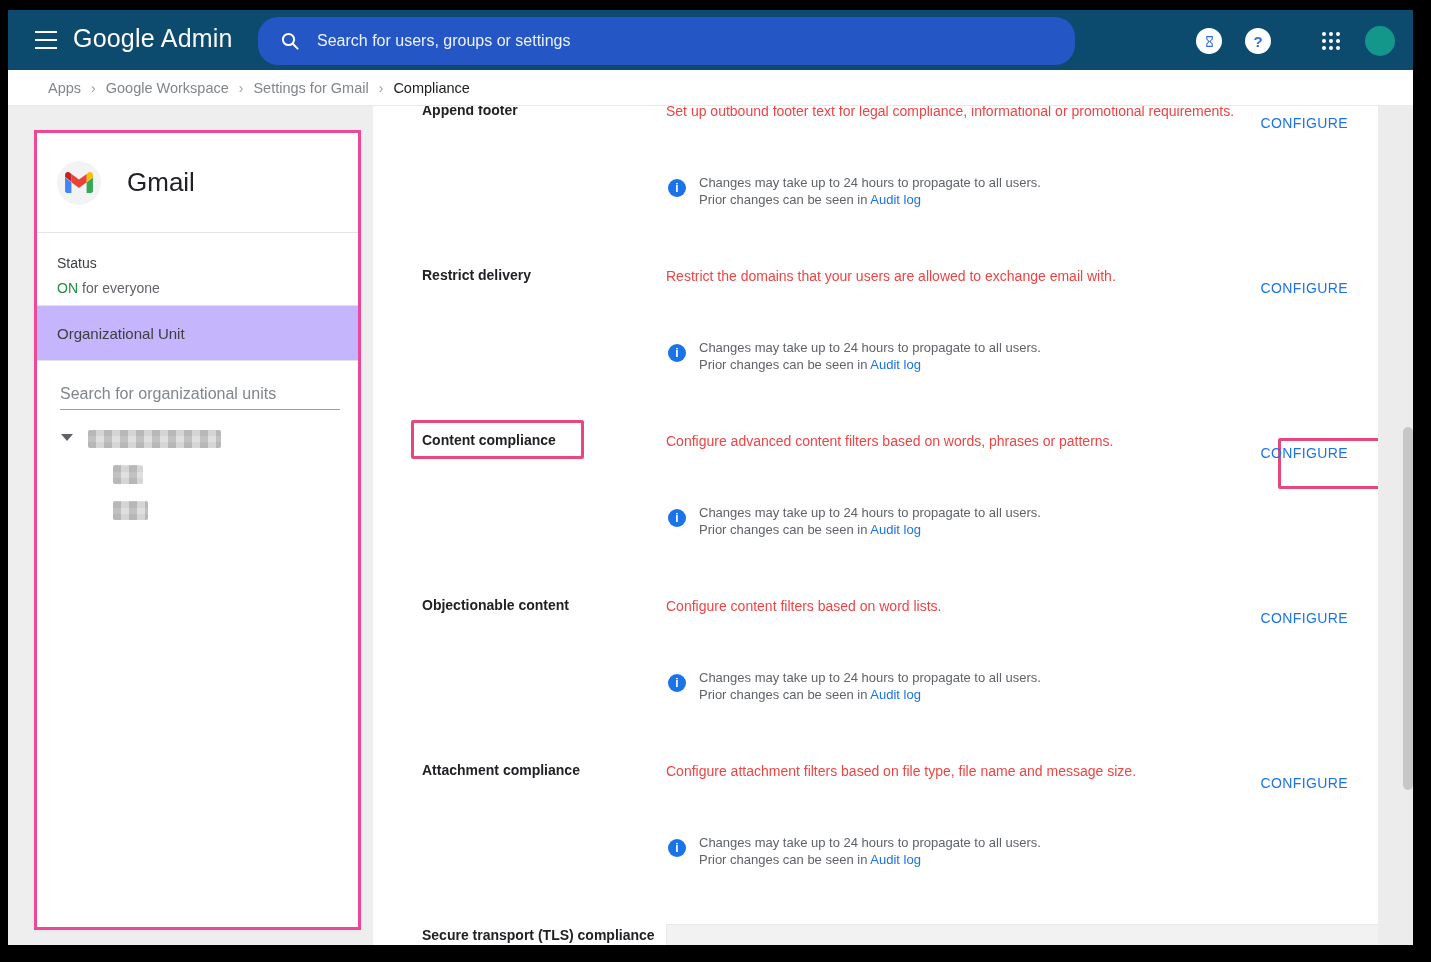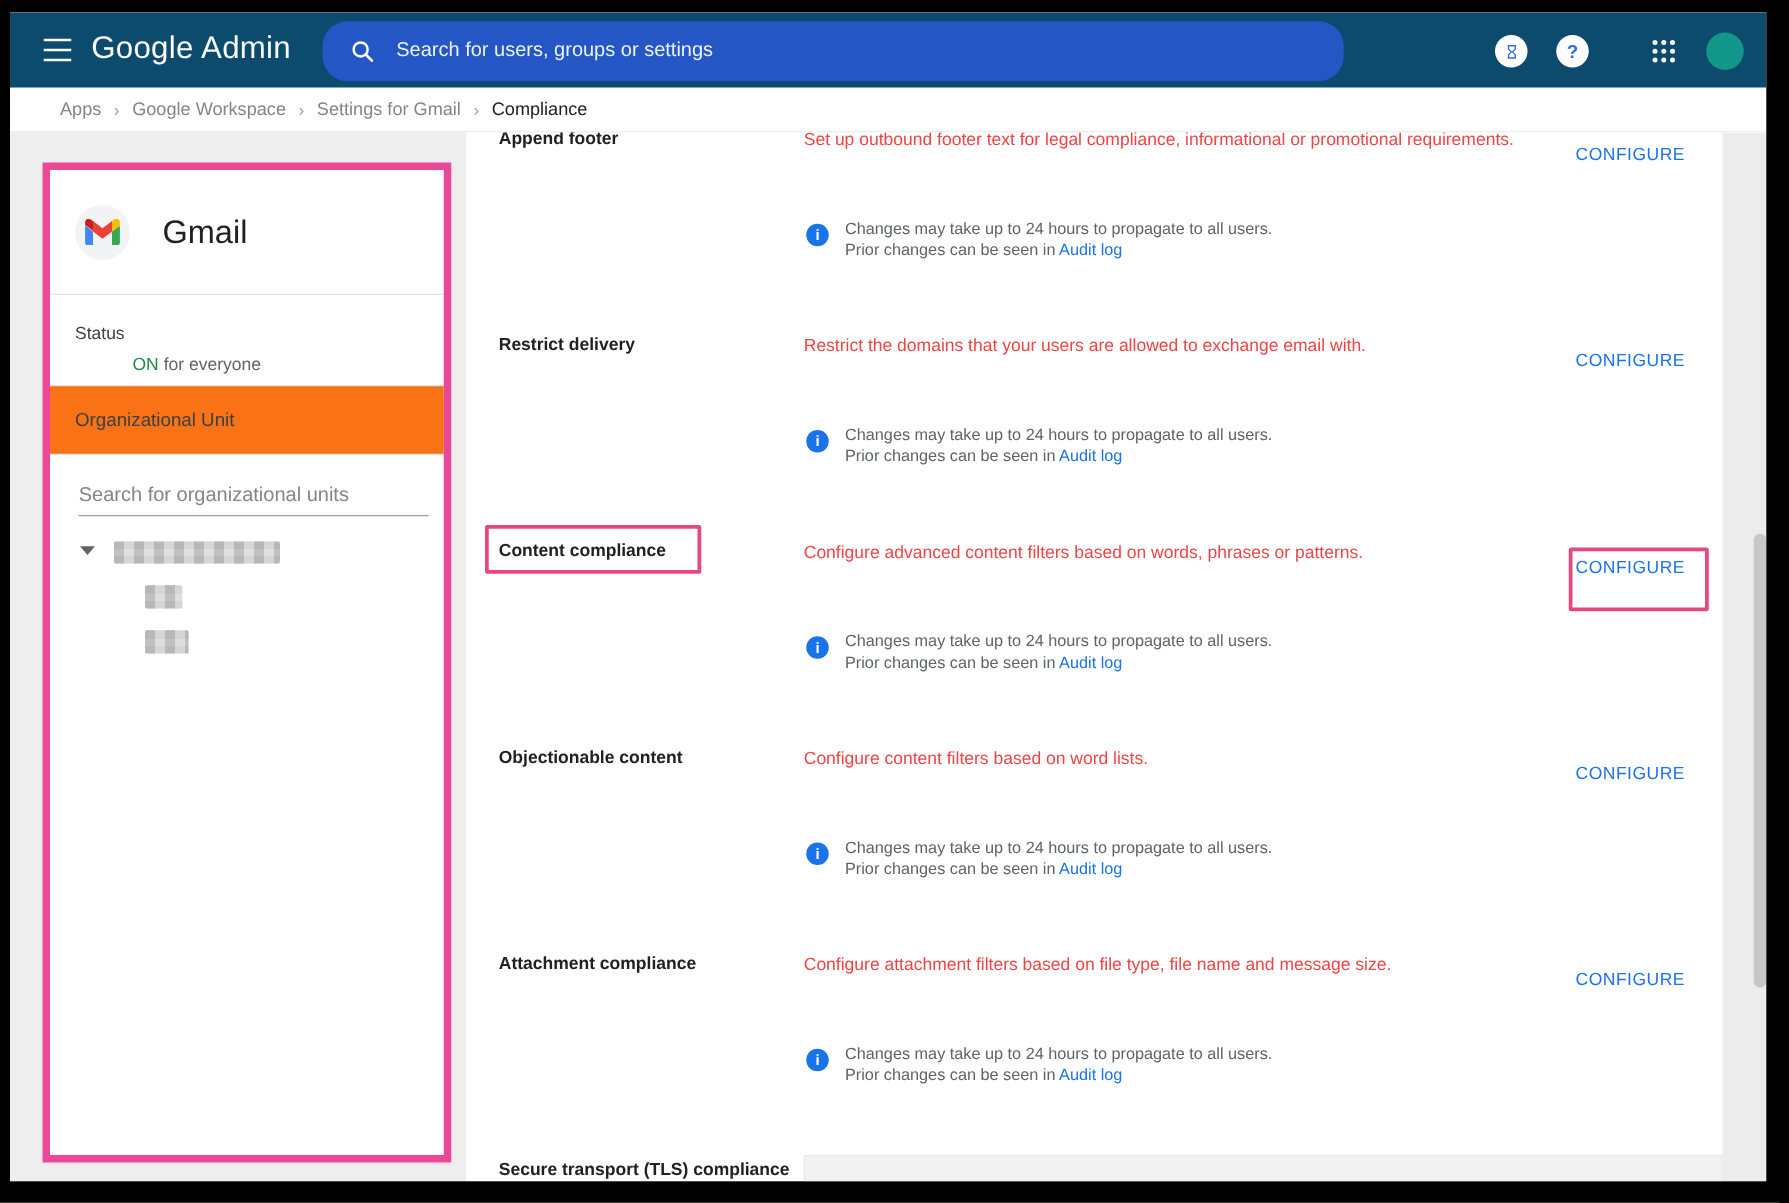--- a/index.html
+++ b/index.html
@@ -27,45 +27,45 @@
   .breadcrumb { height:36px; background:#fff; border-bottom:1px solid #e9e9e9; display:flex; align-items:center; padding-left:40px; font-size:14.5px; }
   .crumb { color:#80868b; cursor:pointer; }
   .crumb-sep { color:#9aa0a6; margin:0 10px; font-size:14px; }
   .crumb-current { color:#202124; }
 
   
   .bodywrap { display:flex; height:839px; }
 
   
   .left-panel { position:relative; width:365px; background:#eeeeee; flex:none; }
-  .ou-card { position:absolute; left:26px; top:24px; width:327px; height:800px; background:#fff; border:6px solid #ec4899; box-shadow:0 1px 3px rgba(0,0,0,.06); }
+  .ou-card { position:absolute; left:26px; top:24px; width:327px; height:800px; background:#fff; border:3px solid #ec4899; box-shadow:0 1px 3px rgba(0,0,0,.06); }
   .card-head { display:flex; align-items:center; height:100px; padding-left:20px; border-bottom:1px solid #e4e4e4; }
   .gmail-badge { width:44px; height:44px; border-radius:50%; background:#f1f3f4; display:flex; align-items:center; justify-content:center; flex:none; }
   .service-title { margin-left:26px; font-size:26px; color:#202124; }
   .status-block { padding:22px 20px 0 20px; height:72px; }
   .status-label { font-size:14px; color:#3c4043; }
-  .status-value { margin-top:9px; font-size:14px;margin-left:46px; }
+  .status-value { margin-top:9px; font-size:14px; }
   .status-on { color:#1e8e3e; }
   .status-rest { color:#5f6368; margin-left:4px; }
-  .ou-band { height:56px; background:#f97316; border-top:1px solid #e2e2e2; border-bottom:1px solid #e2e2e2; display:flex; align-items:center; padding-left:20px; font-size:15px; color:#3c4043; }
+  .ou-band { height:56px; background:#c4b5fd; border-top:1px solid #e2e2e2; border-bottom:1px solid #e2e2e2; display:flex; align-items:center; padding-left:20px; font-size:15px; color:#3c4043; }
   .ou-search { margin:22px 23px 0 23px; }
   .ou-search input { width:280px; border:none; border-bottom:1px solid #9e9e9e; outline:none; font-size:16px; color:#202124; padding:2px 0 6px 0; font-family:inherit; background:transparent; }
   .ou-search input::placeholder { color:#80868b; opacity:1; }
   .tri-down { position:absolute; left:24px; top:301px; width:0; height:0; border-left:6px solid transparent; border-right:6px solid transparent; border-top:7px solid #5f6368; cursor:pointer; }
   .blurname { position:absolute; border-radius:2px;
     background-image:
       repeating-linear-gradient(90deg, rgba(160,160,160,.55) 0 8px, rgba(215,215,215,.55) 8px 16px),
       repeating-linear-gradient(0deg, #d4d4d4 0 6px, #e9e9e9 6px 12px);
     cursor:pointer; }
   .blur-root { left:51px; top:297px; width:133px; height:18px; }
   .blur-c1 { left:76px; top:332px; width:30px; height:19px; }
   .blur-c2 { left:76px; top:368px; width:35px; height:19px; }
 
   
-  .main { position:relative; flex:1; background:#fff; overflow:hidden; }
+  .main { position:relative; flex:1; background:#fff; overflow:hidden;margin-left:23px; }
   .rows { margin-top:-5px; }
   .srow { position:relative; height:165px; }
   .srow-label { position:absolute; left:26px; top:0; width:240px; font-size:14px; font-weight:700; color:#202124; line-height:18px; }
   .srow-desc { position:absolute; left:270px; top:1px; width:660px; font-size:14px; color:#ef4444; line-height:18px; }
   .srow-action { position:absolute; right:65px; top:14px; font-size:14px; font-weight:500; letter-spacing:.4px; color:#1a73e8; cursor:pointer; }
   .srow-note { position:absolute; left:272px; top:73px; display:flex; }
   .note-icon { width:18px; height:18px; border-radius:50%; background:#1a73e8; color:#fff; font-size:12px; font-weight:700; line-height:18px; text-align:center; margin-top:5px; flex:none; }
   .note-text { margin-left:13px; font-size:13px; line-height:17px; color:#5f6368; }
   .note-link { color:#1a73e8; cursor:pointer; }
   .hl-box { position:absolute; border:3px solid #e8477e; border-radius:2px; }

